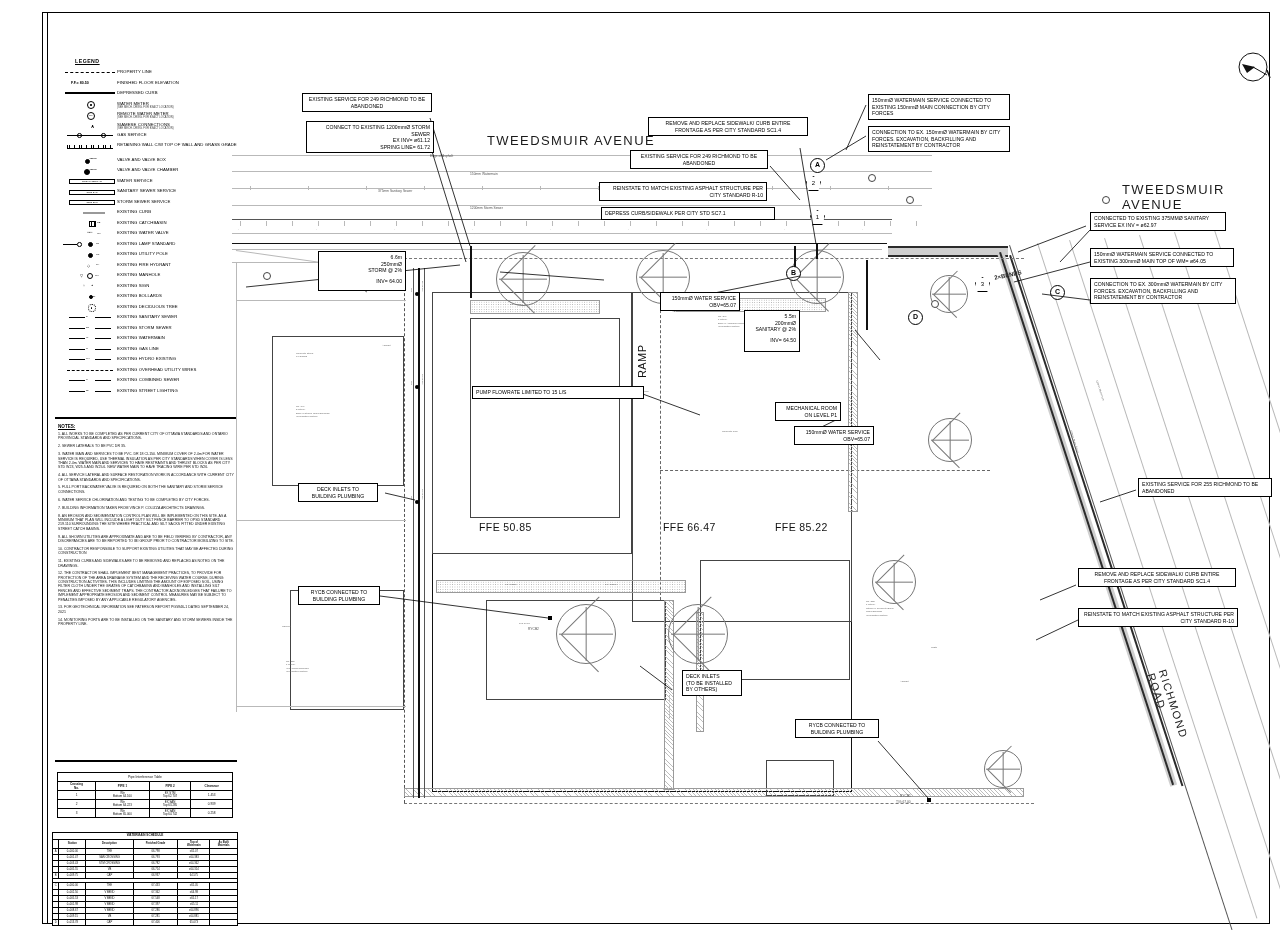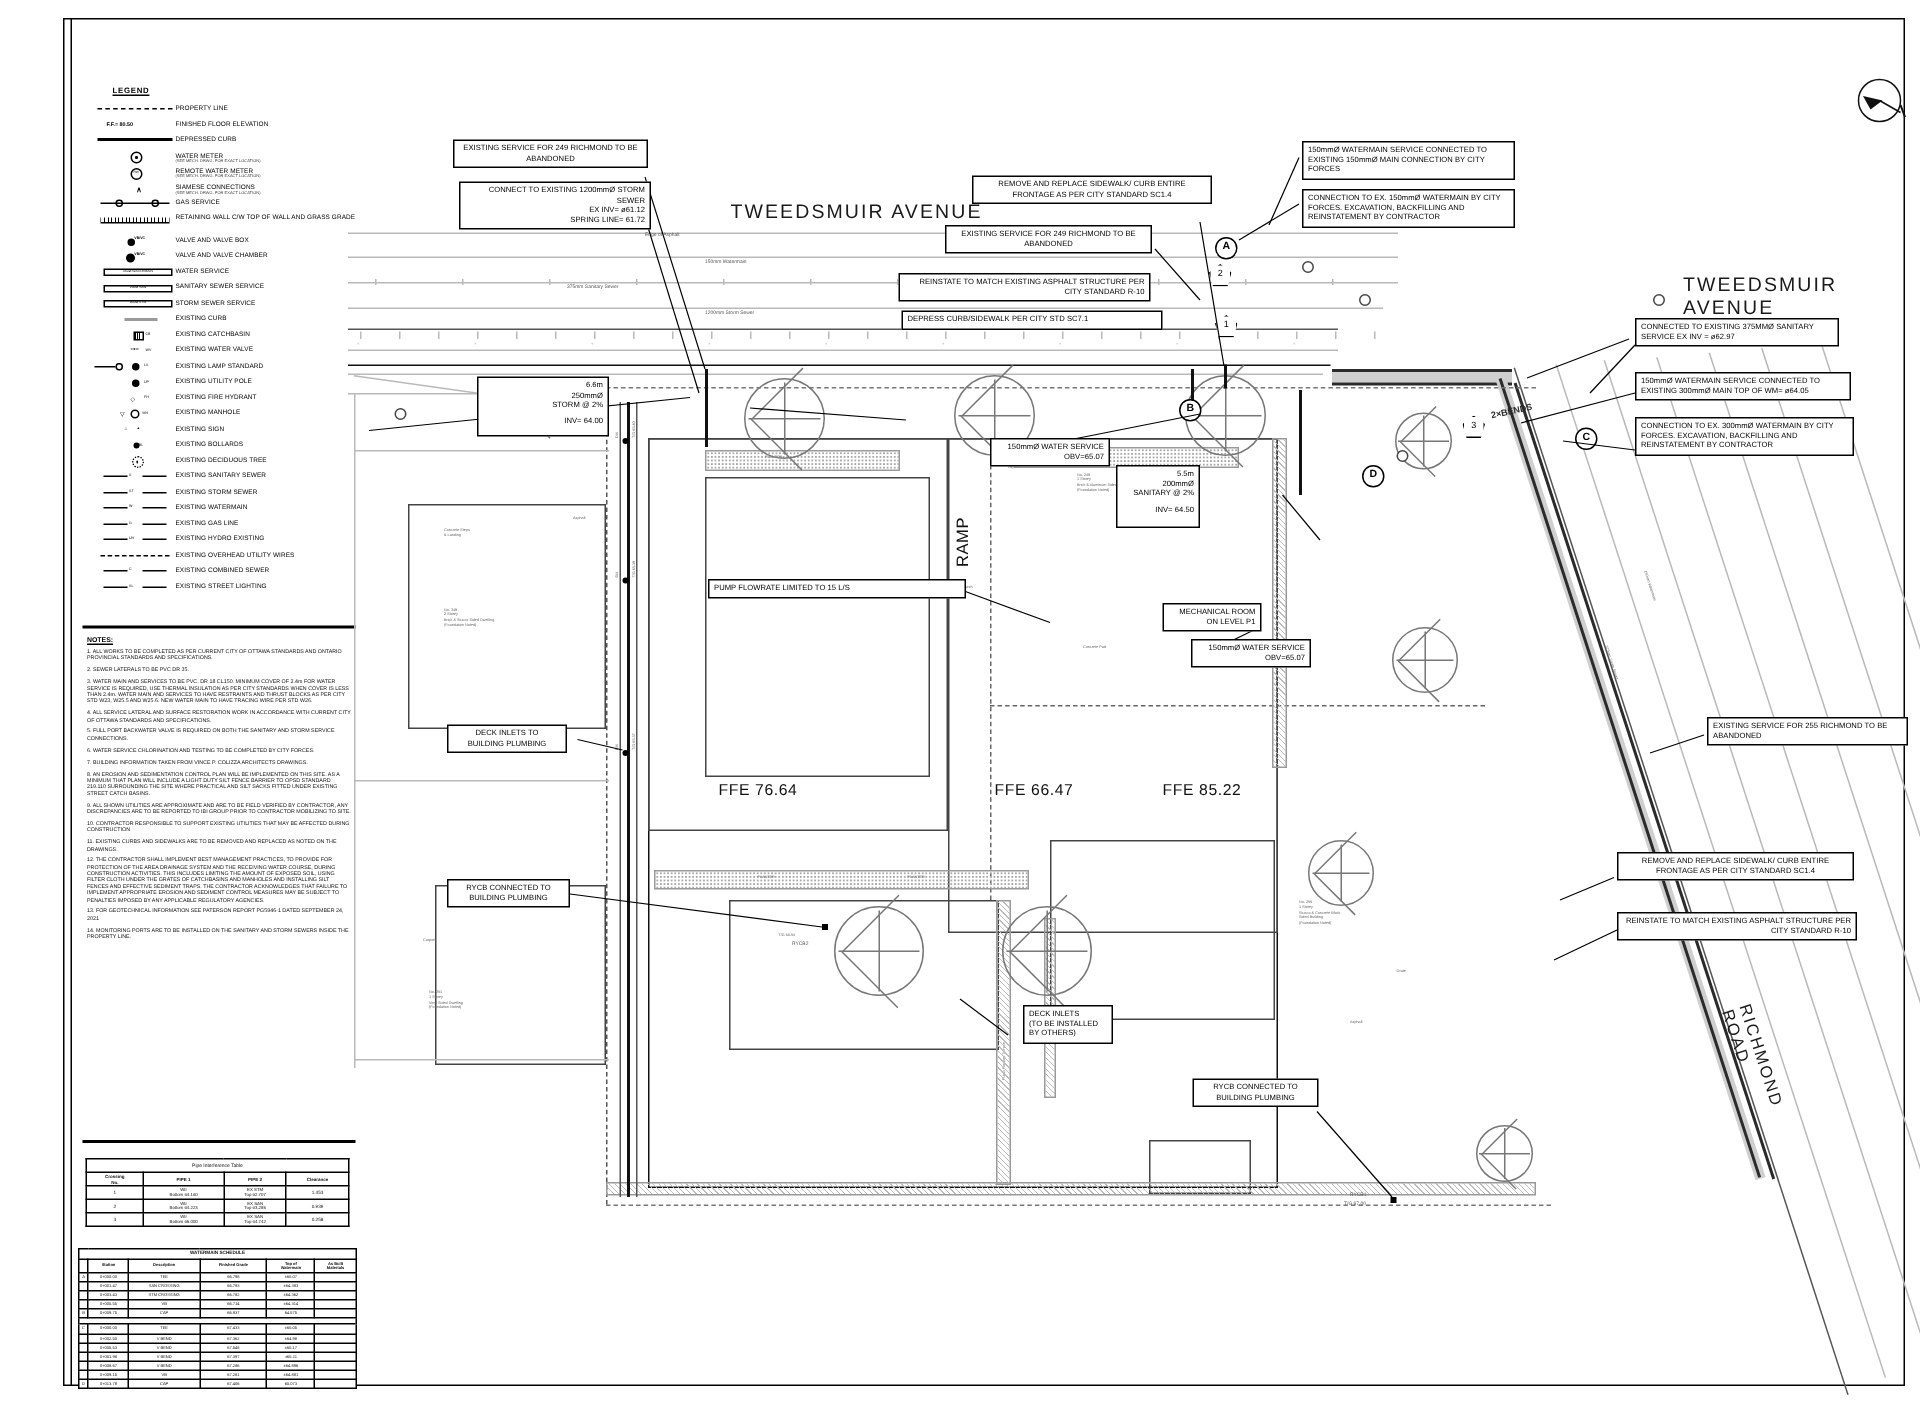--- a/index.html
+++ b/index.html
@@ -779,21 +779,21 @@
     <div class="penta" style="left:806px;top:176px;">2</div>
     <div class="penta" style="left:975px;top:277px;">3</div>
     <div class="plantxt" style="left:994px;top:272px;font-size:6px;font-weight:bold;transform:rotate(-12deg);">2×BENDS</div>
 
     <div class="mh" style="left:868px;top:174px;"></div>
     <div class="mh" style="left:906px;top:196px;"></div>
     <div class="mh" style="left:931px;top:300px;"></div>
     <div class="mh" style="left:1102px;top:196px;"></div>
     <div class="mh" style="left:263px;top:272px;"></div>
 
-    <div class="ffe" style="left:479px;top:521px;">FFE 76.64</div>
+    <div class="ffe" style="left:479px;top:521px;">FFE 50.85</div>
     <div class="ffe" style="left:663px;top:521px;">FFE 66.47</div>
     <div class="ffe" style="left:775px;top:521px;">FFE 85.22</div>
 
     <svg width="1280" height="935" style="position:absolute;left:0;top:0;pointer-events:none;">
       <g stroke="#000" stroke-width="0.8" fill="none">
         <path d="M430 118 L470 246"></path>
         <path d="M430 145 L466 262"></path>
         <path d="M800 148 L816 244"></path>
         <path d="M770 166 L800 200"></path>
         <path d="M866 105 L846 150"></path>

